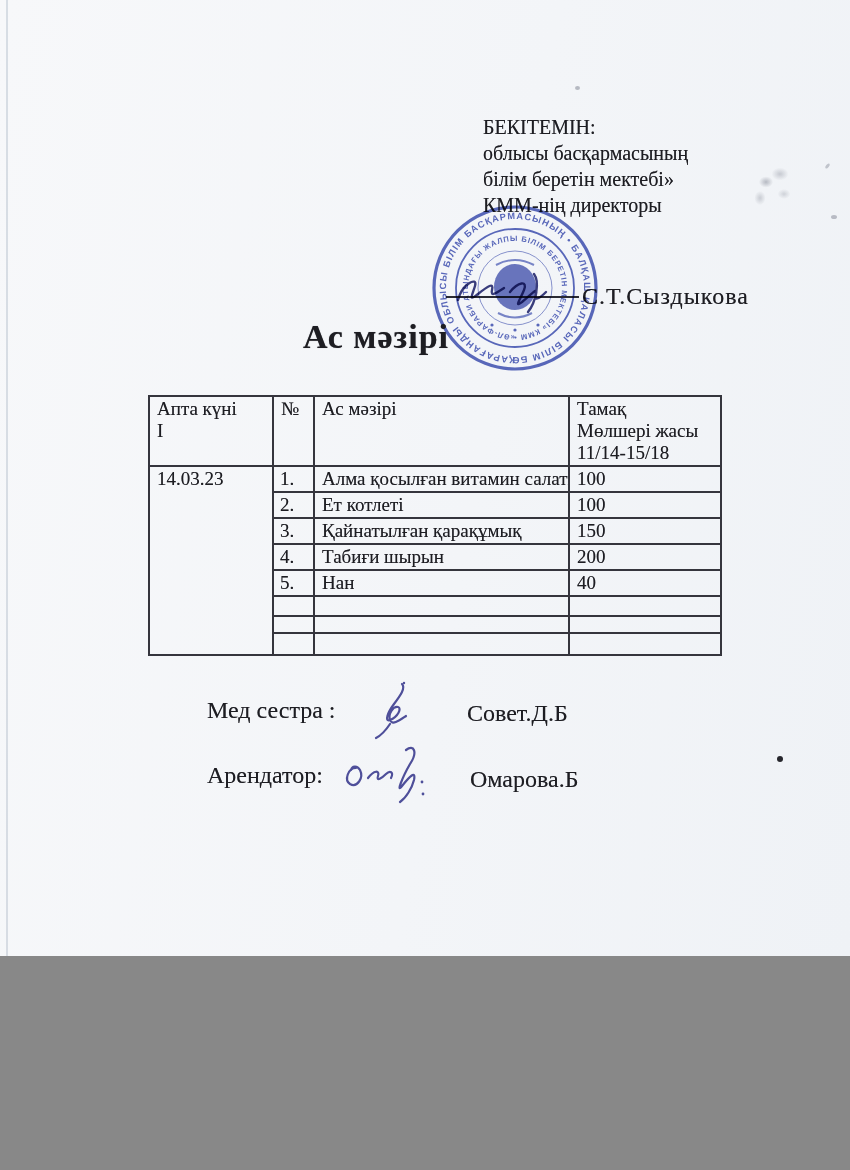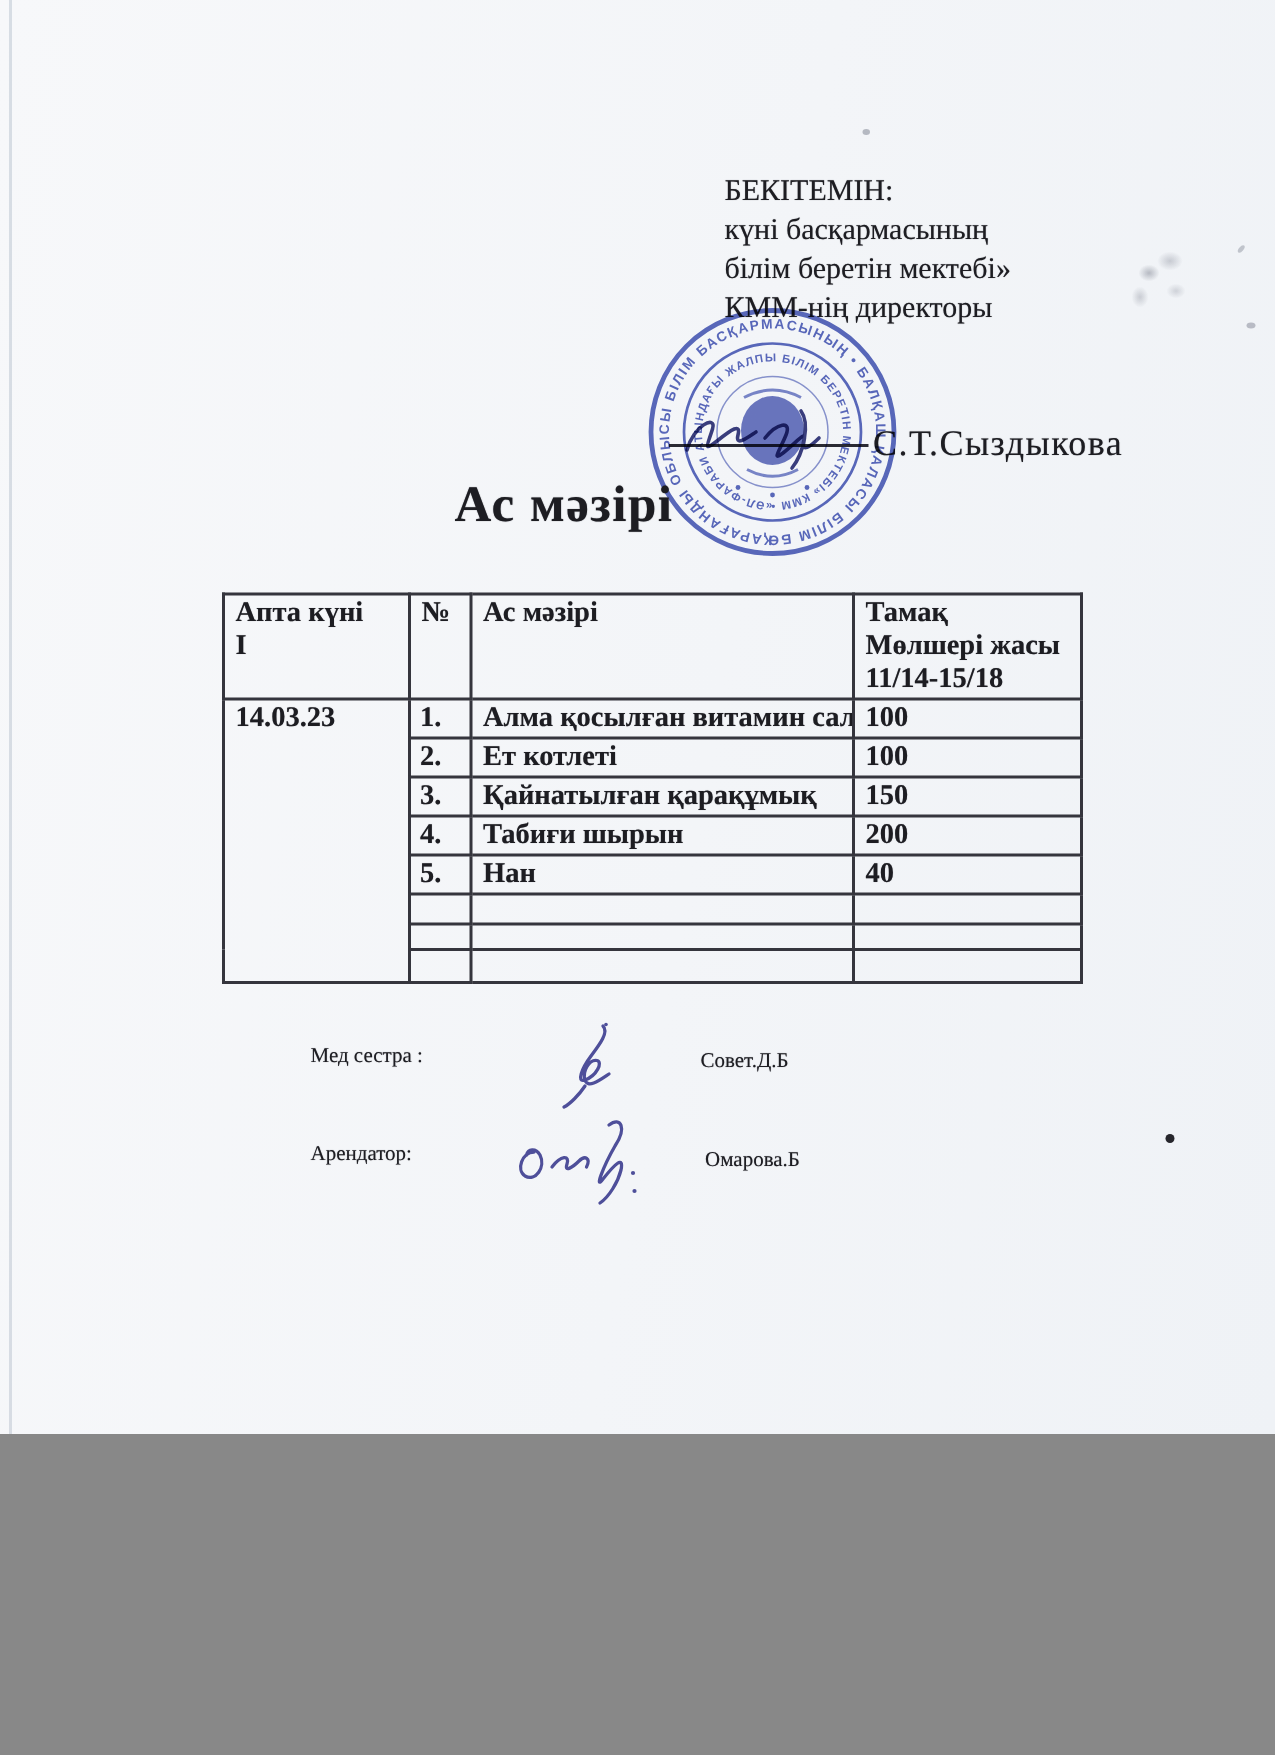--- a/index.html
+++ b/index.html
@@ -50,29 +50,29 @@
   .ink-arenda   { left:340px; top:742px; width:92px;  height:68px; }
   
   table.menu {
     position:absolute; left:148px; top:395px;
     width:572px; border-collapse:collapse; table-layout:fixed;
     font-size:19px;
   }
   table.menu th, table.menu td {
     border:2px solid #35353d;
     padding:1px 7px;
-    vertical-align:top; text-align:left; font-weight:bold;
+    vertical-align:top; text-align:left; font-weight:normal;
     overflow:hidden; white-space:nowrap;
     text-shadow: 0 0 .5px rgba(25,25,35,.5);
   }
   table.menu .hdr { height:66px; }
   table.menu .amount { text-align:left; }
   table.menu .num { padding-left:6px; }
   
-  .sign-label { position:absolute; font-size:14px; text-shadow:0 0 .6px rgba(25,25,35,.5); }
+  .sign-label { position:absolute; font-size:24px; text-shadow:0 0 .6px rgba(25,25,35,.5); }
   .lbl-med    { left:207px; top:697px; }
   .lbl-arenda { left:207px; top:762px;text-align:center; }
   .name-med    { left:467px; top:700px; }
   .name-arenda { left:470px; top:766px; }
   
   .smudge {
     position:absolute; left:748px; top:160px; width:52px; height:52px;
     background:
       radial-gradient(10px 8px at 18px 22px, rgba(110,115,130,.45), transparent 70%),
       radial-gradient(12px 9px at 32px 14px, rgba(120,125,140,.35), transparent 70%),
@@ -90,21 +90,21 @@
 </style>
 </head>
 <body>
 
 <div class="page">
 
   <div class="scan-edge"></div>
 
   <div class="approval">
     <div class="line">БЕКІТЕМІН:</div>
-    <div class="line">күні басқармасының</div>
+    <div class="line">облысы басқармасының</div>
     <div class="line">білім беретін мектебі»</div>
     <div class="line">КММ-нің директоры</div>
   </div>
   <div class="sig-underline"></div>
   <div class="director-name">С.Т.Сыздыкова</div>
 
   <svg class="stamp" viewBox="0 0 170 170">
     <defs>
       <path id="ring-outer" d="M 85,154 a 69,69 0 1,1 0,-138 a 69,69 0 1,1 0,138"></path>
       <path id="ring-inner" d="M 85,132 a 47,47 0 1,1 0,-94 a 47,47 0 1,1 0,94"></path>

